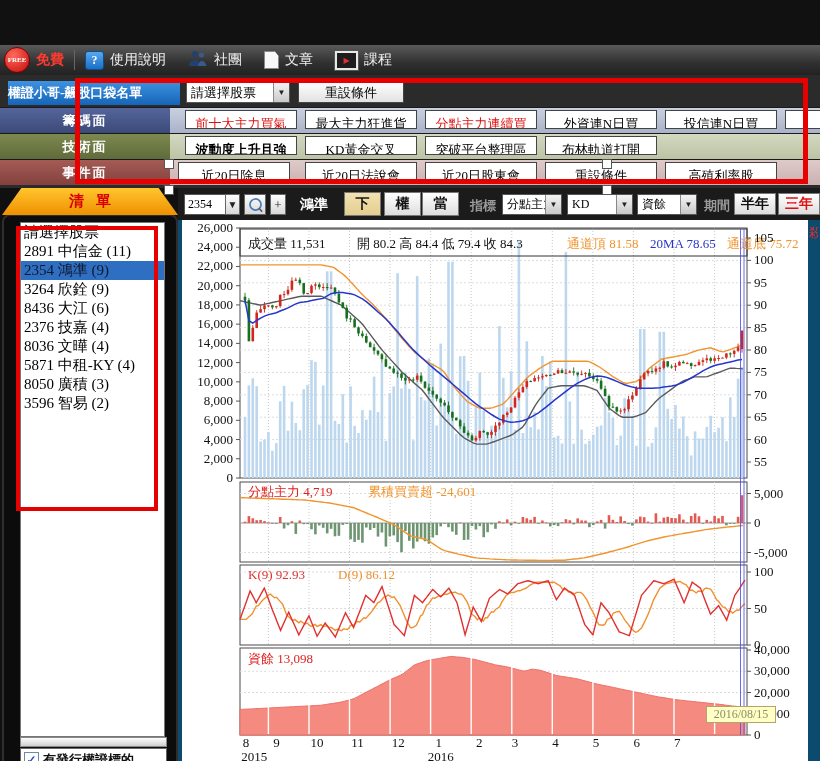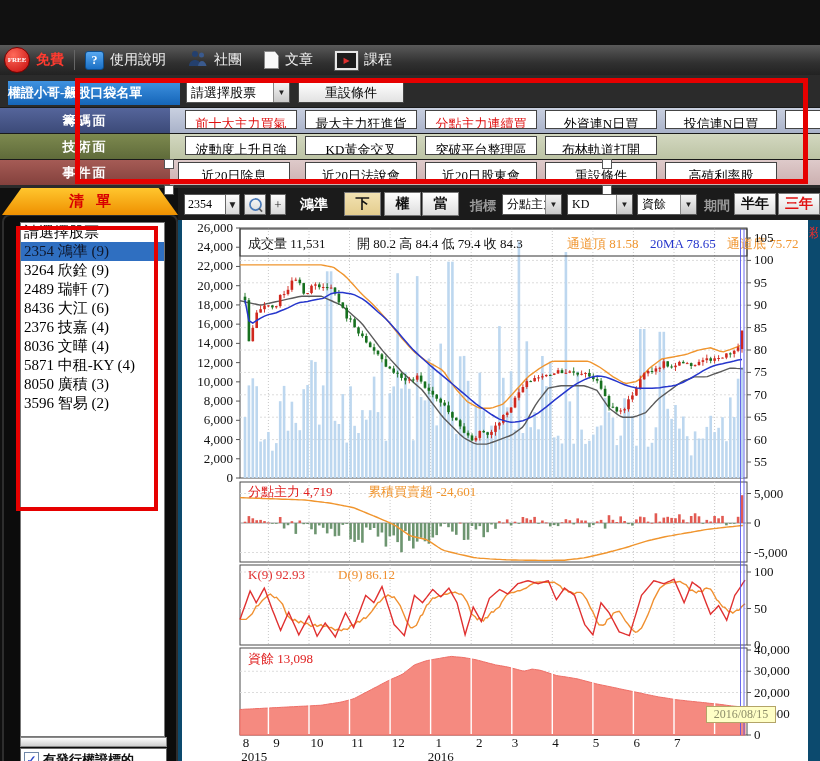--- a/index.html
+++ b/index.html
@@ -156,21 +156,21 @@
           <button class="crit-btn" style="left: 135px; width: 112px;">最大主力狂進貨</button>
           <button class="crit-btn hot" style="left: 255px; width: 112px;">分點主力連續買</button>
           <button class="crit-btn" style="left: 375px; width: 112px;">外資連N日買</button>
           <button class="crit-btn" style="left: 495px; width: 112px;">投信連N日買</button>
           <button class="crit-btn" style="left: 615px; width: 112px;">外資連</button>
         </div>
     </div>
     <div id="rowB" class="crit-row">
       <div class="crit-label">技術面</div>
       <div class="crit-area">
-          <button class="crit-btn" style="left: 15px; width: 112px;">波動度上升且強</button>
+          <button class="crit-btn" style="left: 15px; width: 112px; font-weight: bold;">波動度上升且強</button>
           <button class="crit-btn" style="left: 135px; width: 112px;">KD黃金交叉</button>
           <button class="crit-btn" style="left: 255px; width: 112px;">突破平台整理區</button>
           <button class="crit-btn" style="left: 375px; width: 112px;">布林軌道打開</button>
         </div>
     </div>
     <div id="rowC" class="crit-row">
       <div class="crit-label">事件面</div>
       <div class="crit-area">
           <button class="crit-btn" style="left: 8px; width: 112px;">近20日除息</button>
           <button class="crit-btn" style="left: 135px; width: 112px;">近20日法說會</button>
@@ -183,23 +183,23 @@
     <div class="handle" style="left:602px;top:84px;"></div>
     <div class="handle" style="left:164px;top:110px;"></div>
     <div class="handle" style="left:602px;top:110px;"></div>
   </div>
 
   <div id="sidebar">
     <div id="sideFrame"></div>
     <div id="listTab">清單</div>
     <div id="stockList">
         <div class="stk">請選擇股票</div>
+        <div class="stk">2891 中信金 (11)</div>
         <div class="stk sel">2354 鴻準 (9)</div>
         <div class="stk">3264 欣銓 (9)</div>
-        <div class="stk">2489 瑞軒 (7)</div>
         <div class="stk">8436 大江 (6)</div>
         <div class="stk">2376 技嘉 (4)</div>
         <div class="stk">8036 文曄 (4)</div>
         <div class="stk">5871 中租-KY (4)</div>
         <div class="stk">8050 廣積 (3)</div>
         <div class="stk">3596 智易 (2)</div>
       </div>
     <div id="listHScroll"></div>
     <div id="chkRow">
       <span id="chkBox">✓</span>

